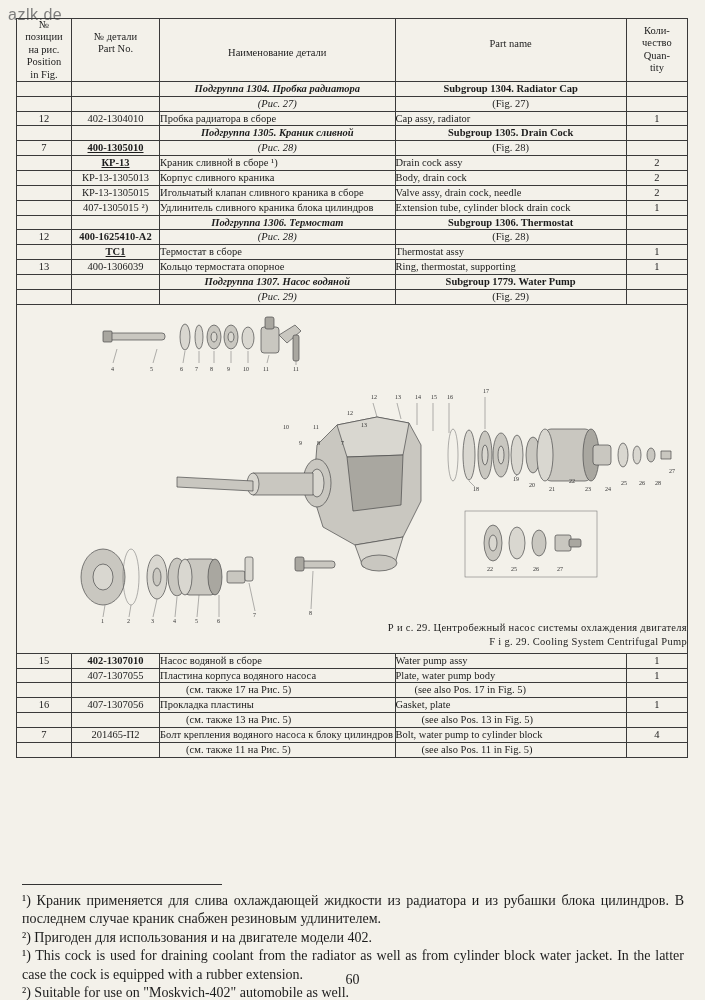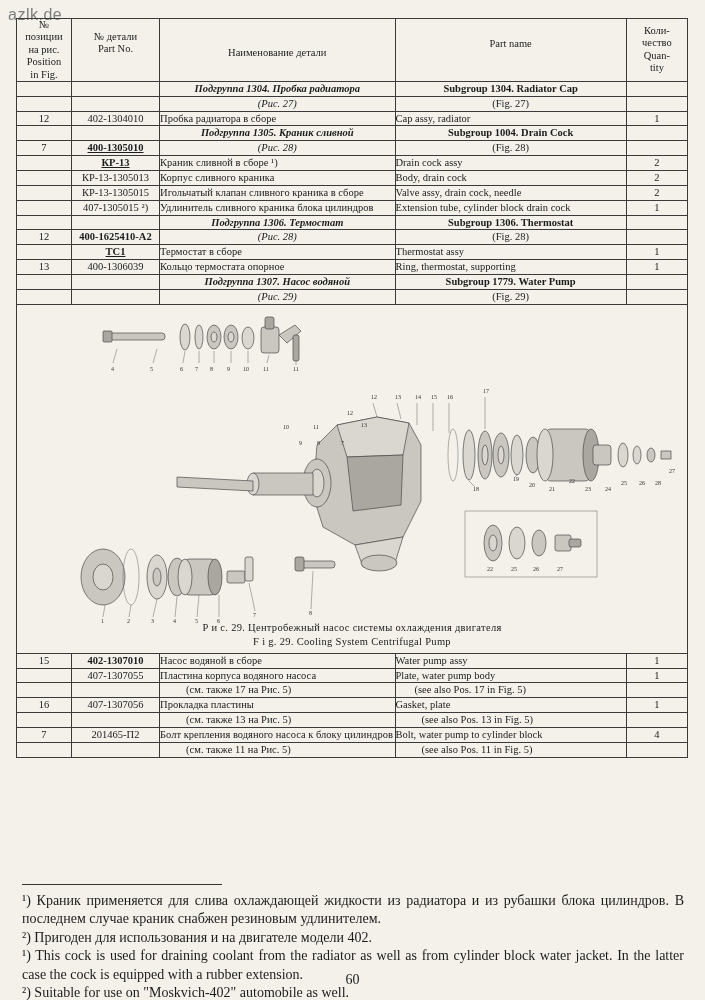--- a/index.html
+++ b/index.html
@@ -85,21 +85,21 @@
   }
   .figcaption {
     position: absolute;
     left: 0;
     right: 0;
     bottom: 4px;
     text-align: center;
     font-size: 10.5px;
     line-height: 1.3;
   }
-  .figcaption .l1 { letter-spacing: 0.3px; }
+  .figcaption .l1 { letter-spacing: 0.3px; text-align: right; }
   
   .footnotes {
     position: absolute;
     left: 22px;
     top: 892px;
     width: 662px;
     font-size: 14px;
     line-height: 1.32;
     text-align: justify;
   }
@@ -181,21 +181,21 @@
         <td class="rowcell c-center">402-1304010</td>
         <td class="rowcell c-left">Пробка радиатора в сборе</td>
         <td class="rowcell c-left">Cap assy, radiator</td>
         <td class="rowcell c-center">1</td>
       </tr>
 
       <tr>
         <td class="rowcell c-center"></td>
         <td class="rowcell c-center"></td>
         <td class="rowcell c-center bold ital">Подгруппа 1305. Краник сливной</td>
-        <td class="rowcell c-center bold">Subgroup 1004. Drain Cock</td>
+        <td class="rowcell c-center bold">Subgroup 1305. Drain Cock</td>
         <td class="rowcell c-center"></td>
       </tr>
       <tr>
         <td class="rowcell c-center">7</td>
         <td class="rowcell c-center bold underline">400-1305010</td>
         <td class="rowcell c-center ital">(Рис. 28)</td>
         <td class="rowcell c-center">(Fig. 28)</td>
         <td class="rowcell c-center"></td>
       </tr>
       <tr>

